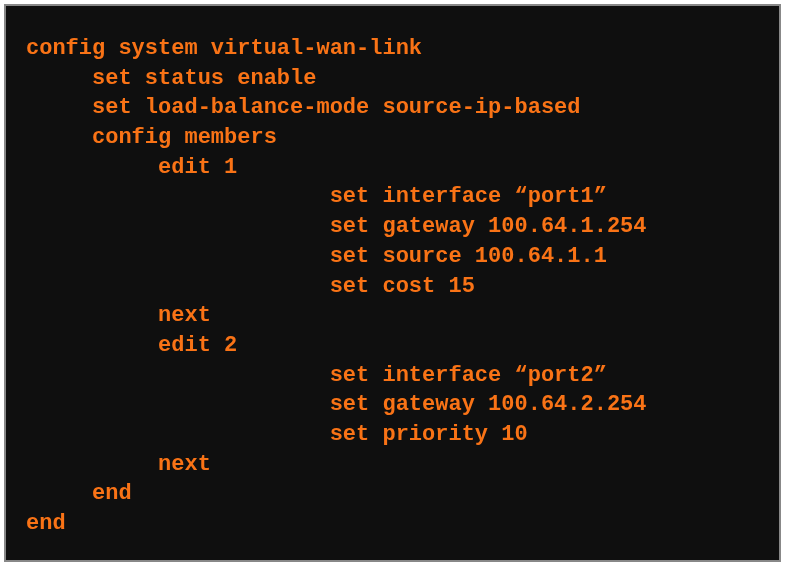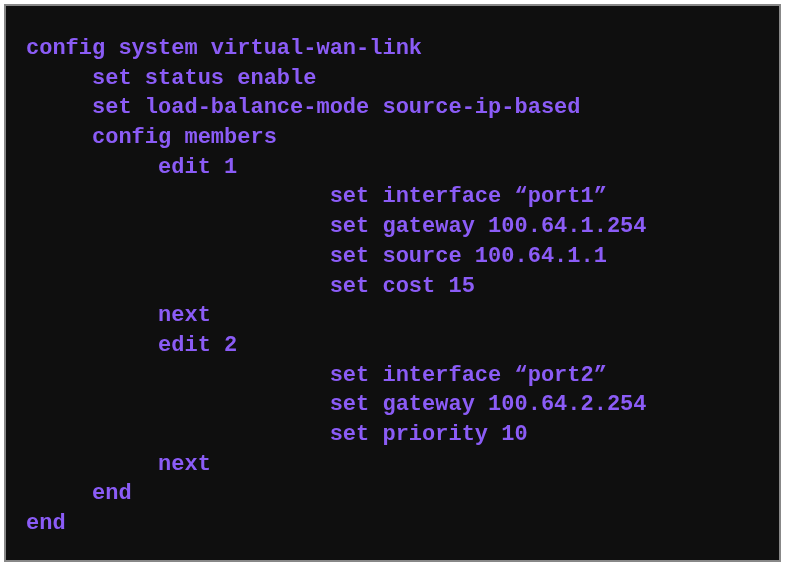--- a/index.html
+++ b/index.html
@@ -15,21 +15,21 @@
     }
     .terminal {
       background: #0f0f0f;
       border: 2px solid #888;
       width: 100%;
       height: 100%;
       padding: 28px 20px 20px 20px;
       font-family: "Courier New", Courier, monospace;
       font-size: 22px;
       font-weight: bold;
-      color: #8b5cf6;
+      color: #f97316;
       line-height: 1.35;
       white-space: pre;
       overflow: hidden;
     }
   </style>
 </head>
 <body>
 
 <div class="terminal"><span>config system virtual-wan-link</span>
 <span>     set status enable</span>

